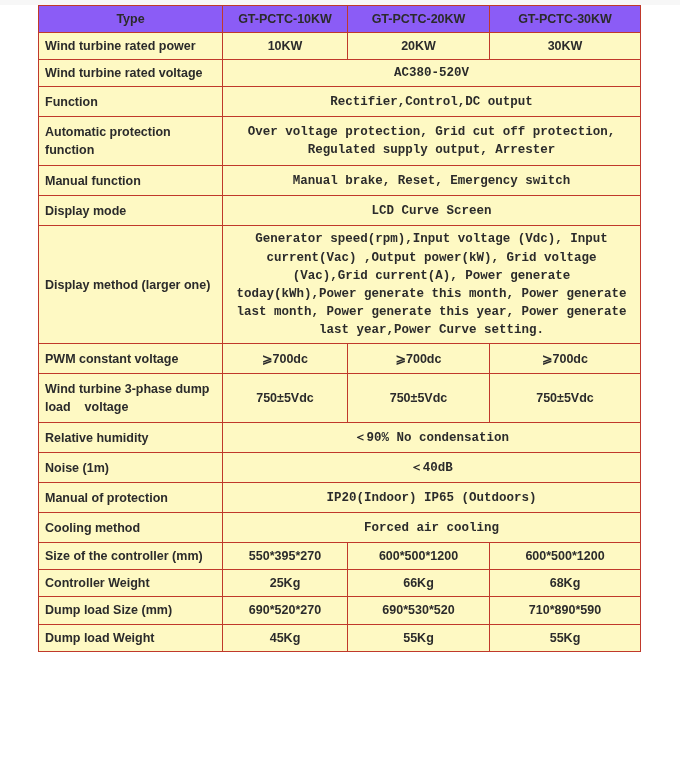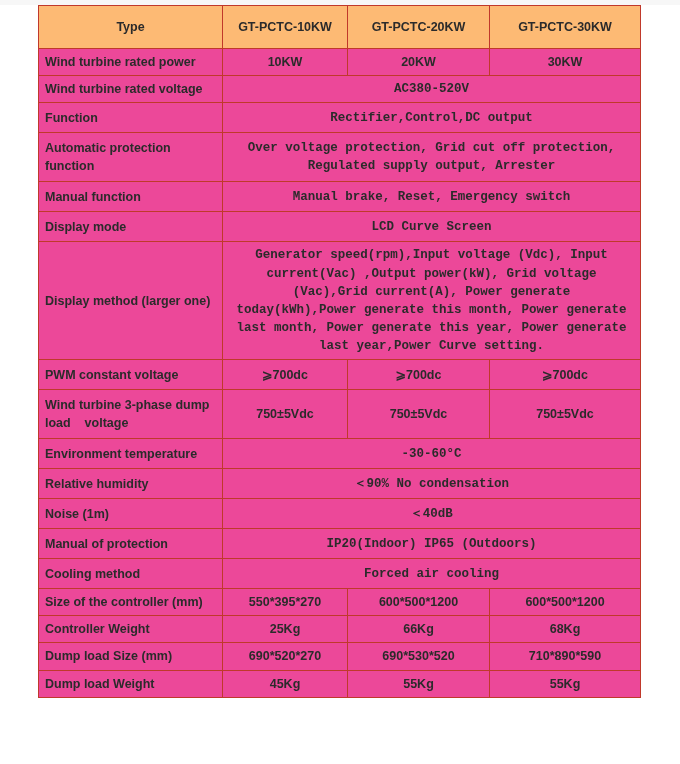--- a/index.html
+++ b/index.html
@@ -33,36 +33,36 @@
     width: 602px;
     border: 1px solid #c0392b;
   }
   table.spec col.c1 { width: 184px; }
   table.spec col.c2 { width: 125px; }
   table.spec col.c3 { width: 142px; }
   table.spec col.c4 { width: 151px; }
 
   table.spec td, table.spec th {
     border: 1px solid #c0392b;
-    background: #ec4899;
+    background: #fef9c3;
     color: #2b2b2b;
     font-size: 12.5px;
     font-weight: bold;
     padding: 4px 6px;
     line-height: 1.45;
     vertical-align: middle;
   }
   table.spec thead th {
-    background: #fdba74;
+    background: #8b5cf6;
     color: #2b2b2b;
     text-align: center;
     font-size: 12.5px;
     font-weight: bold;
     height: 14px;
-    padding: 12px 6px;
+    padding: 4px 6px;
   }
   td.label {
     text-align: left;
     white-space: pre-wrap;
   }
   td.val {
     text-align: center;
   }
   td.val-wrap {
     text-align: center;
@@ -132,24 +132,20 @@
           <td class="val">⩾700dc</td>
           <td class="val">⩾700dc</td>
         </tr>
         <tr class="r-tall">
           <td class="label">Wind turbine 3-phase dump load    voltage</td>
           <td class="val">750±5Vdc</td>
           <td class="val">750±5Vdc</td>
           <td class="val">750±5Vdc</td>
         </tr>
         <tr class="r-med">
-          <td class="label">Environment temperature</td>
-          <td class="val-wrap" colspan="3">-30-60°C</td>
-        </tr>
-        <tr class="r-med">
           <td class="label">Relative humidity</td>
           <td class="val-wrap" colspan="3">＜90% No condensation</td>
         </tr>
         <tr class="r-med">
           <td class="label">Noise (1m)</td>
           <td class="val-wrap" colspan="3">＜40dB</td>
         </tr>
         <tr class="r-med">
           <td class="label">Manual of protection</td>
           <td class="val-wrap" colspan="3">IP20(Indoor)   IP65 (Outdoors)</td>

